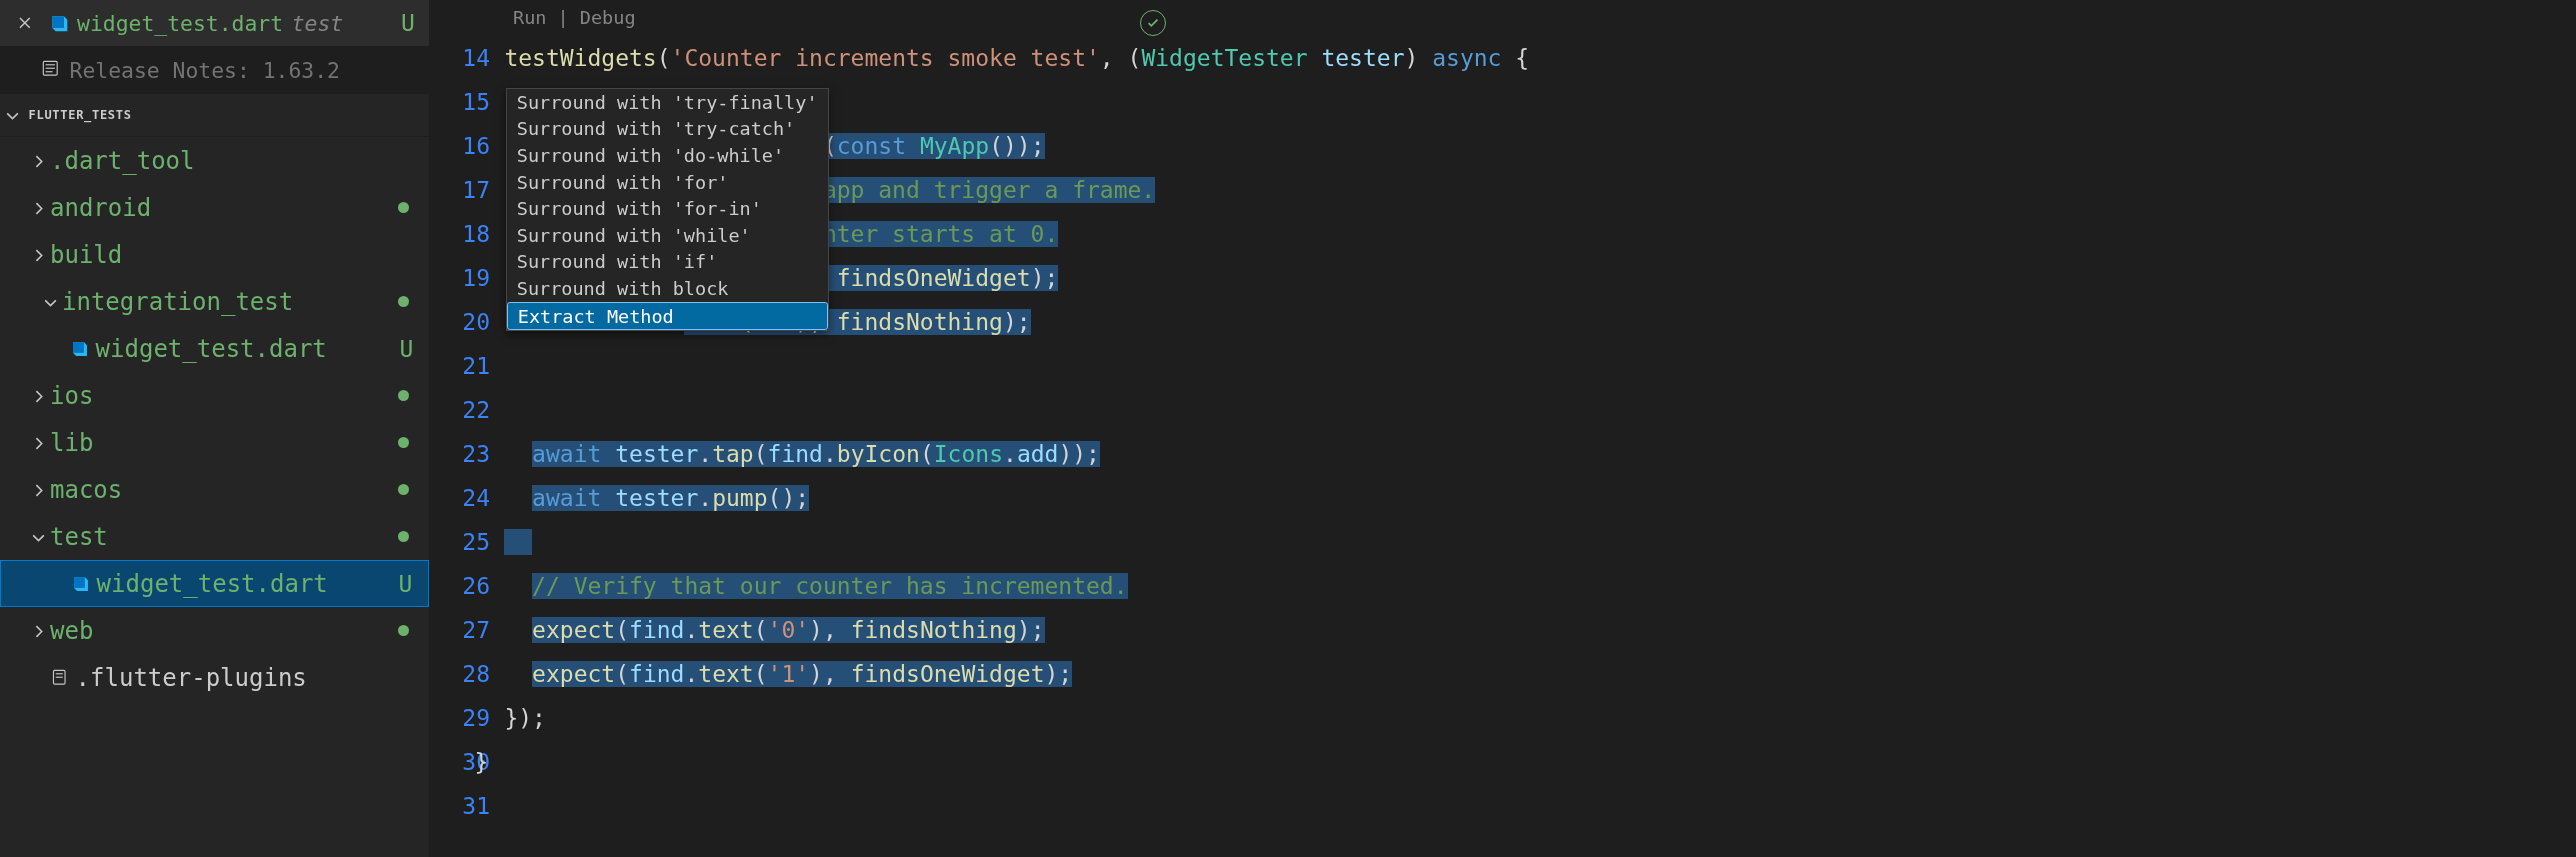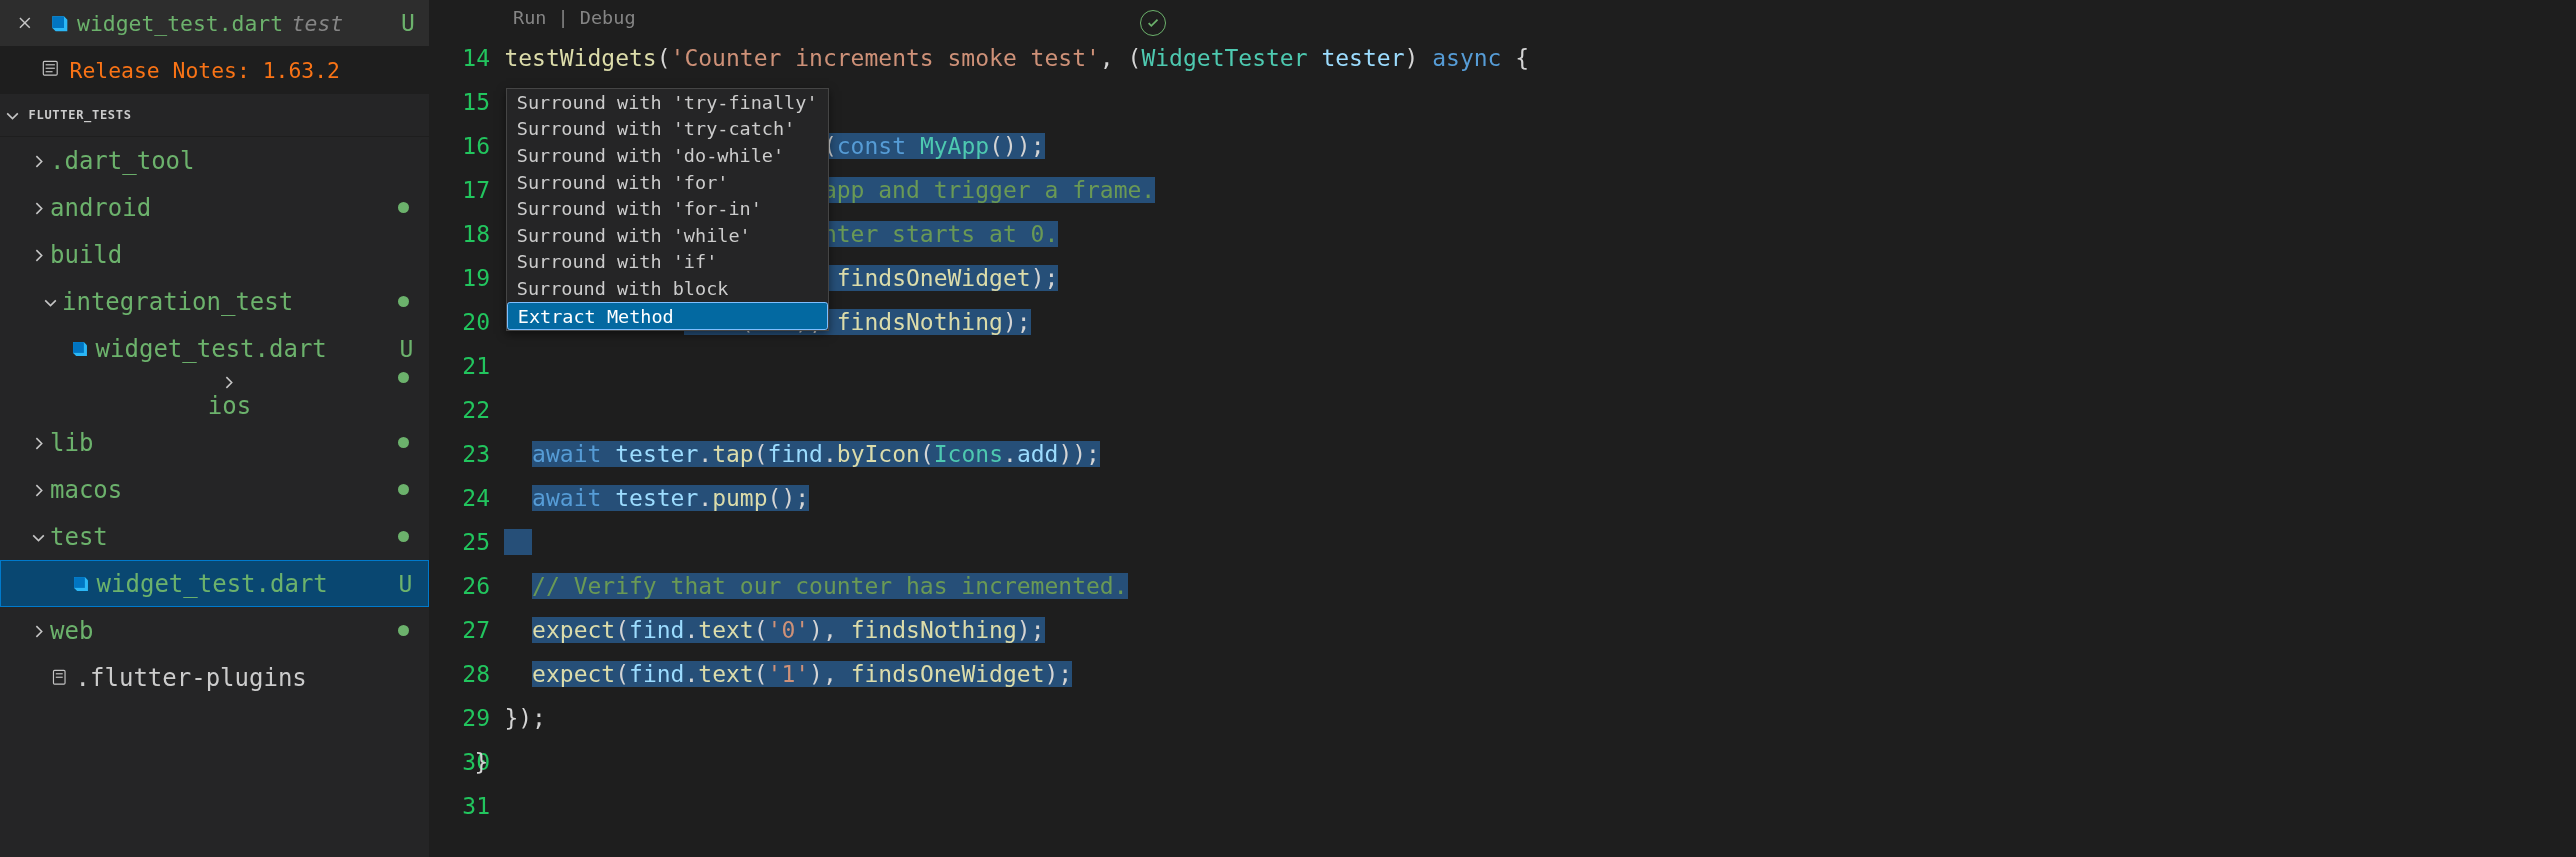--- a/index.html
+++ b/index.html
@@ -45,21 +45,21 @@
   .tab-u { color: #6cb26c; margin-left: auto; margin-right: 14.2px; font-size: 23px; }
   .release-row {
     height: 47px;
     background: #1e1e1e;
     display: flex;
     align-items: center;
     padding-left: 41px;
   }
   .release-icon { margin-right: 10px; }
   .release-icon svg { width: 18.5px; height: 18.5px; }
-  .release-text { color: #f97316; font-size: 21.4px; }
+  .release-text { color: #737373; font-size: 21.4px; }
   .explorer-header {
     height: 43px;
     background: #252526;
     display: flex;
     align-items: center;
     padding-left: 4.3px;
     border-bottom: 0.7px solid #1e1e1e;
   }
   .explorer-header .chev { margin-right: 4.3px; }
   .explorer-header .title { font-weight: bold; font-size: 12px; letter-spacing: 0.7px; color: #cccccc; }
@@ -111,21 +111,21 @@
   }
   .editor-top-right svg { width: 14.2px; height: 14.2px; }
   .gutter {
     width: 73px;
     padding-top: 7.1px;
   }
   .line-num {
     height: 44px;
     text-align: right;
     padding-right: 13px;
-    color: #22c55e;
+    color: #3b82f6;
     font-size: 23px;
     line-height: 44px;
   }
   .code-area {
     flex: 1;
     padding-top: 7.1px;
     position: relative;
   }
   .codelens {
     color: #858585;
@@ -253,21 +253,21 @@
           <span class="chev"></span>
           <span class="file-icon">
             <svg viewBox="0 0 24 24">
               <path d="M4 4 L18 4 L22 8 L22 22 L8 22 L4 18 Z" fill="#2bb7f6"></path>
               <path d="M4 4 L18 4 L18 18 L4 18 Z" fill="#0175c2"></path>
             </svg>
           </span>
           <span class="label">widget_test.dart</span>
           <span class="u-badge">U</span>
         </div>
-        <div class="tree-row" style="padding-left: 30px; flex-direction: column;">
+        <div class="tree-row" style="padding-left: 30px;">
           <span class="chev"><svg viewBox="0 0 16 16">
               <path d="M6 3 L11 8 L6 13" stroke="#c5c5c5" stroke-width="1.5" fill="none"></path>
             </svg></span>
           <span class="label">ios</span>
           <span class="dot-badge"></span>
         </div>
         <div class="tree-row" style="padding-left: 30px;">
           <span class="chev"><svg viewBox="0 0 16 16">
               <path d="M6 3 L11 8 L6 13" stroke="#c5c5c5" stroke-width="1.5" fill="none"></path>
             </svg></span>

